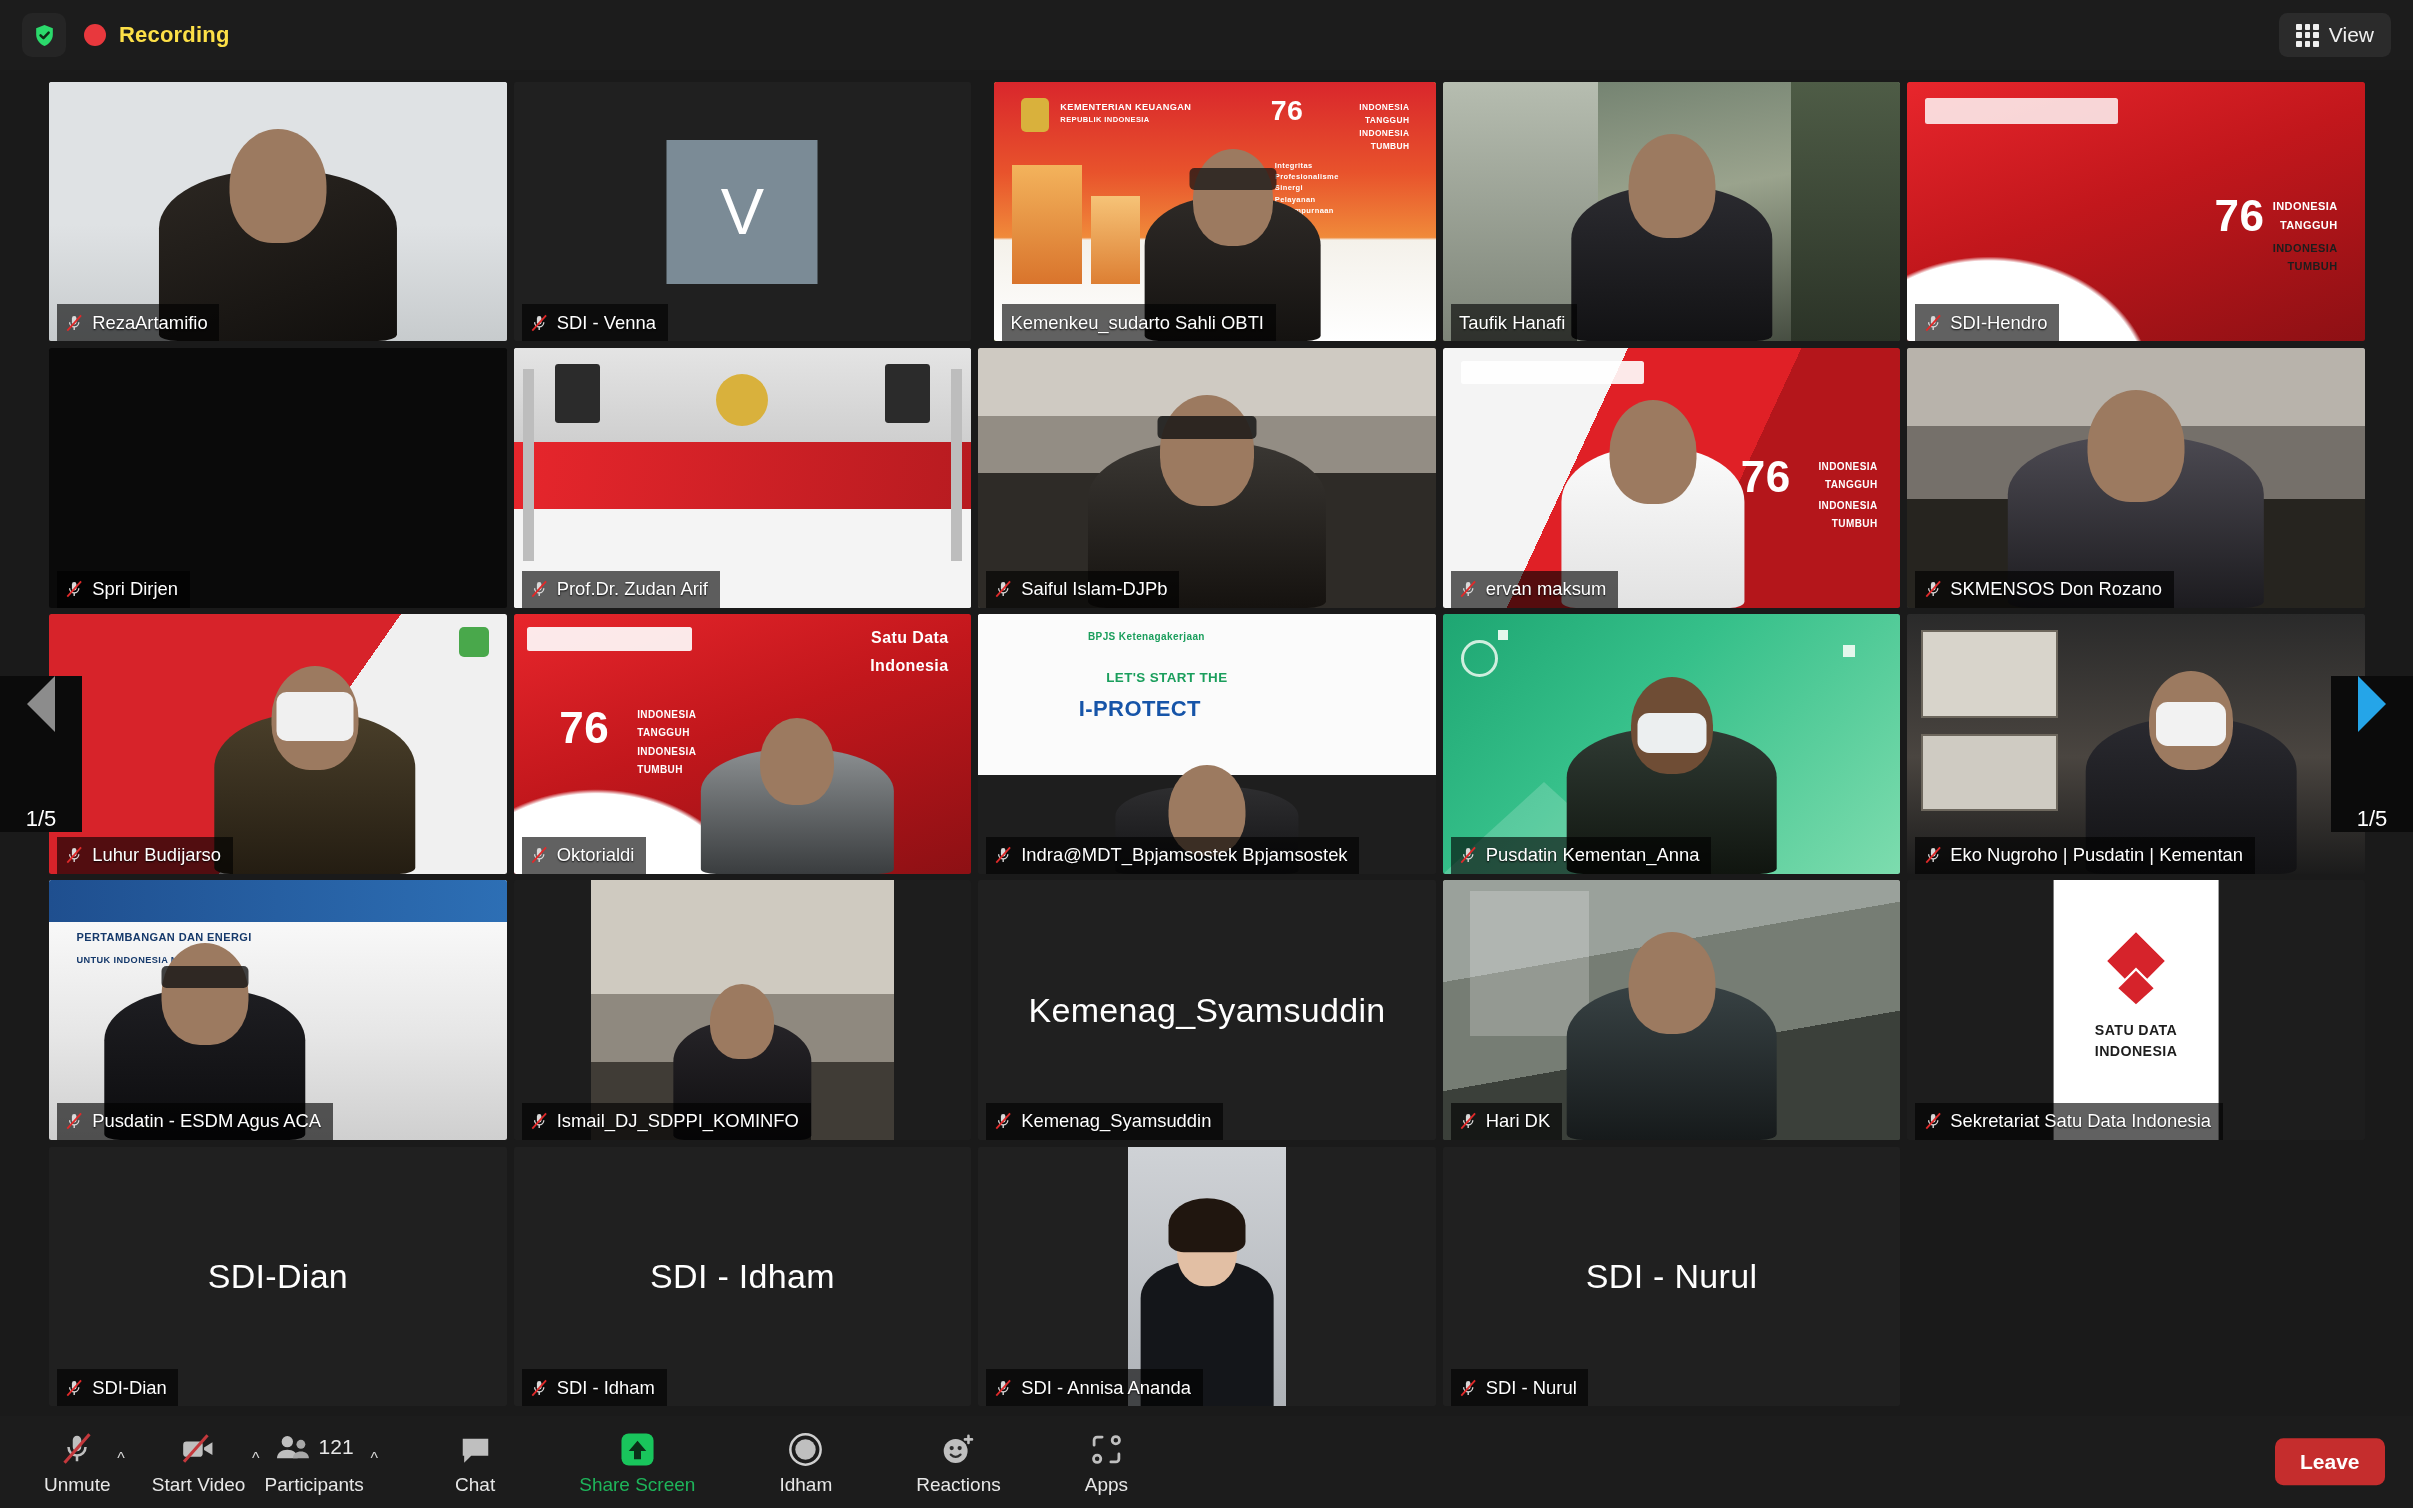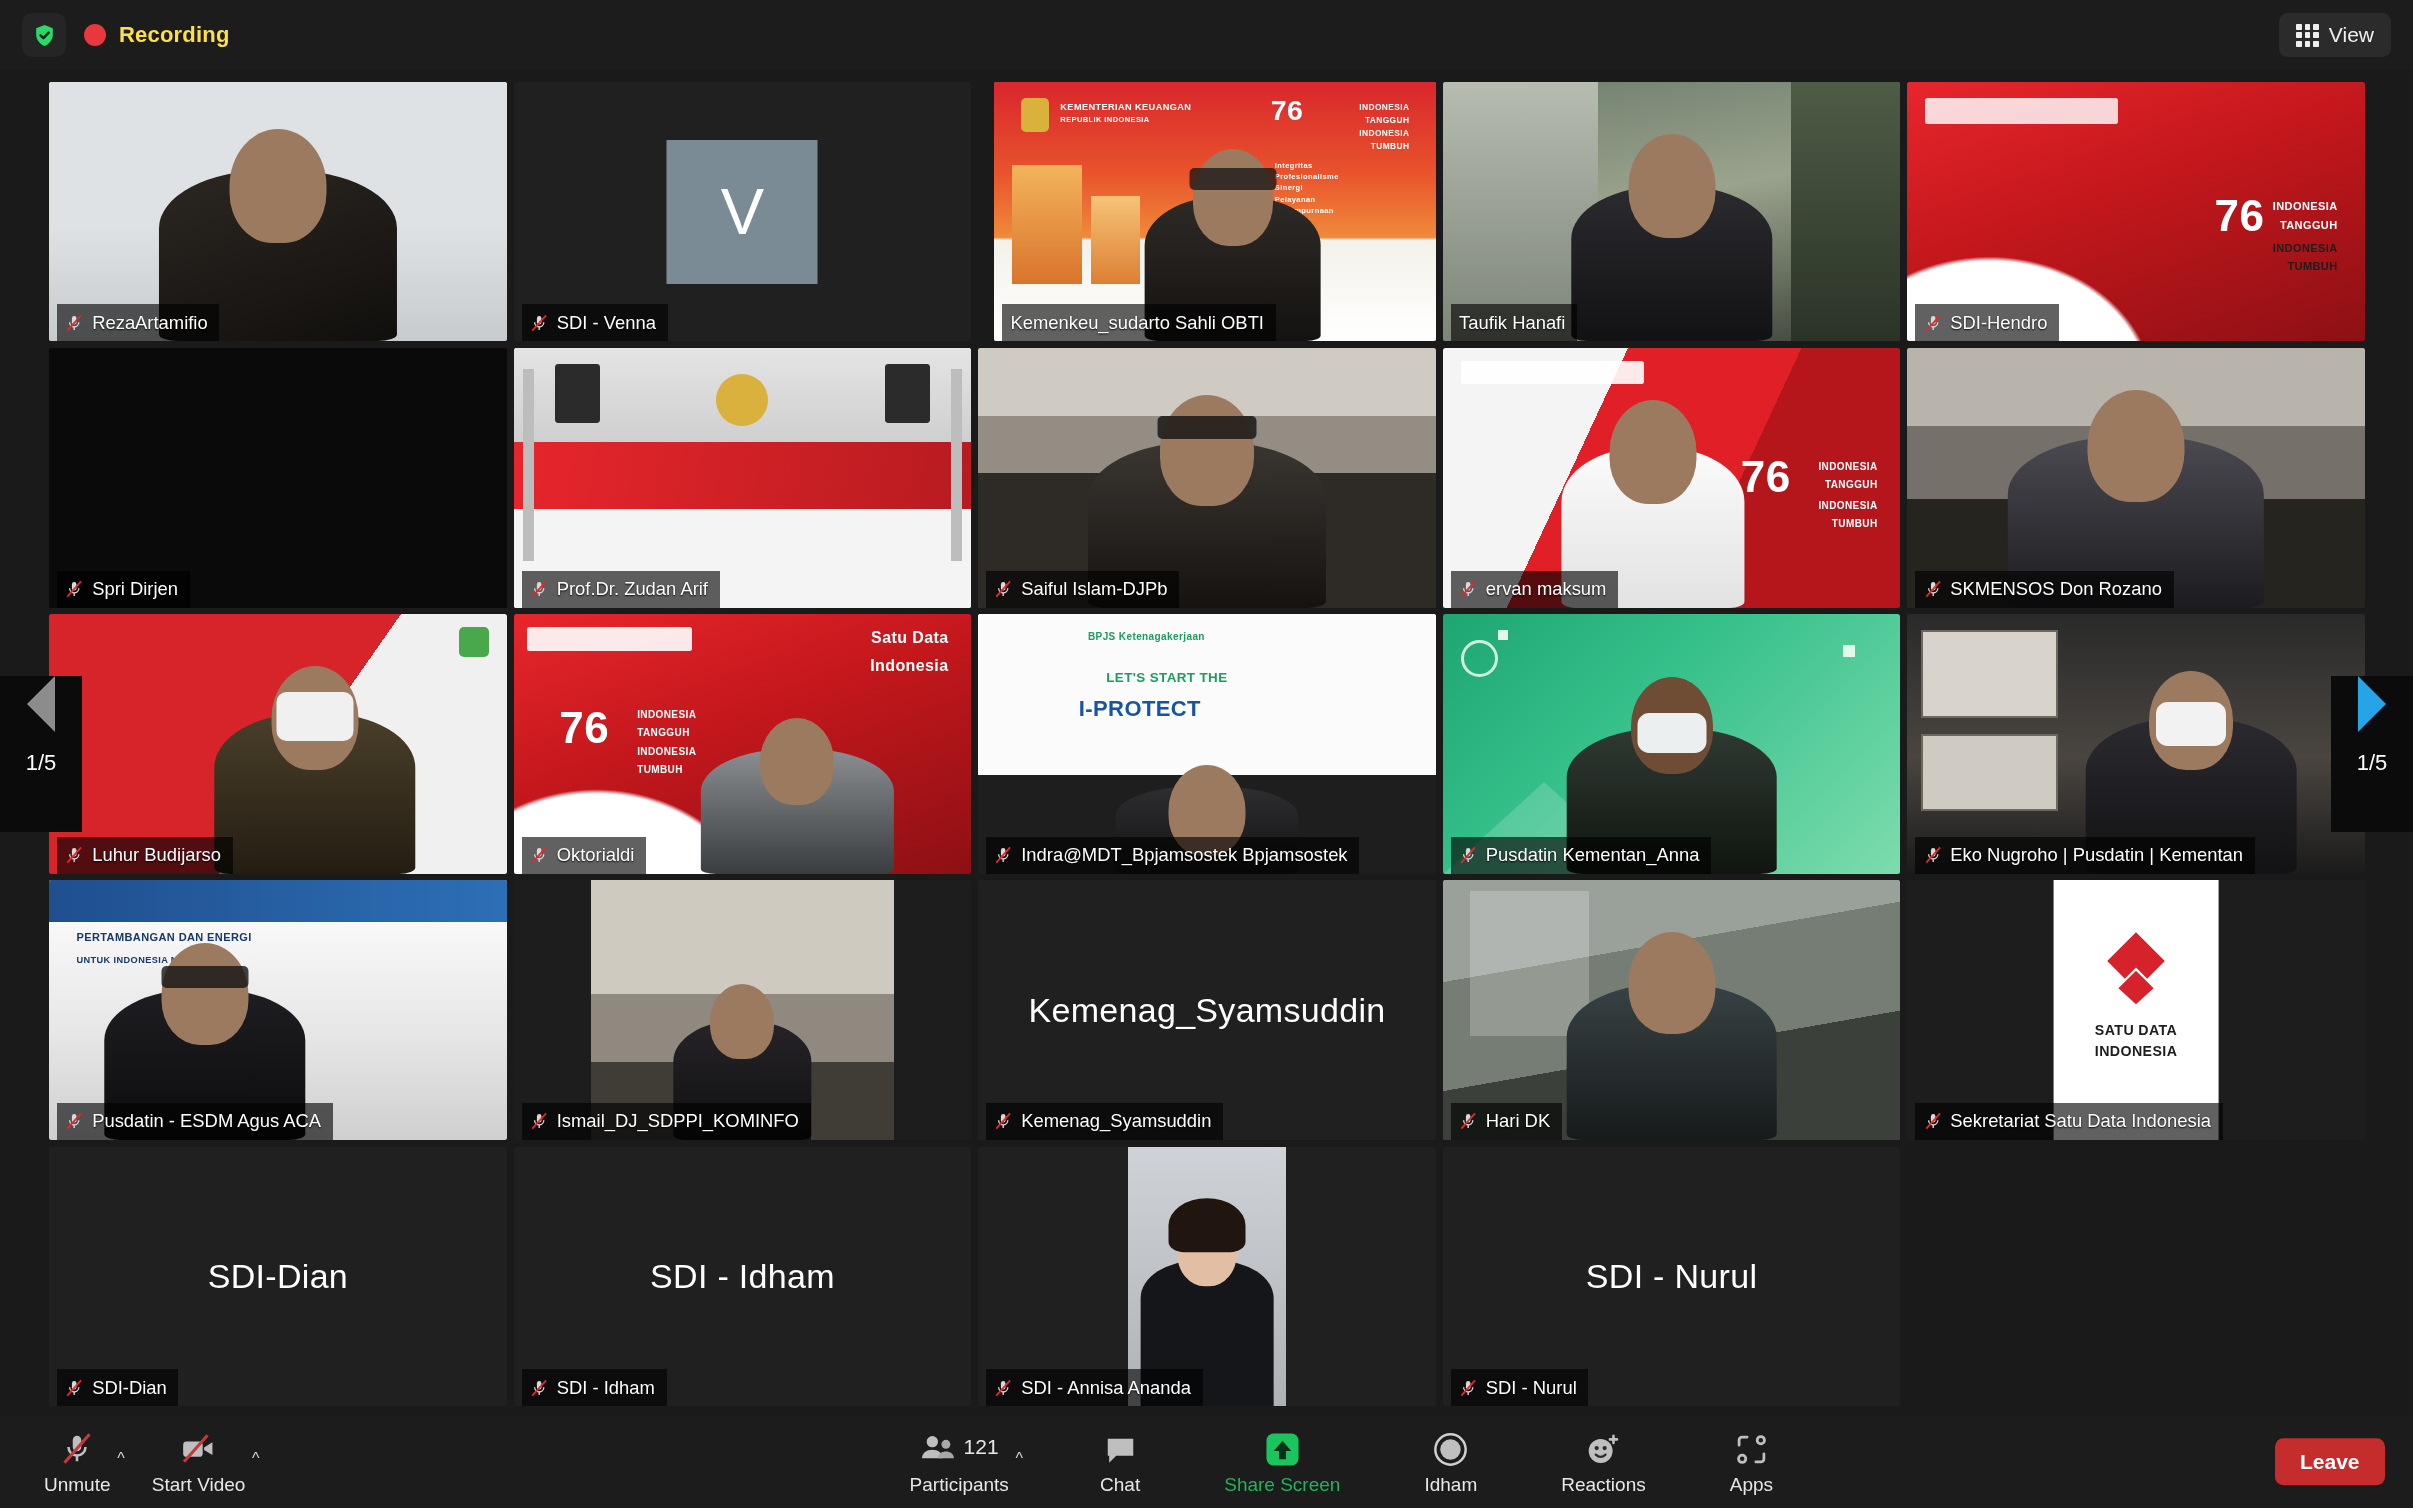--- a/index.html
+++ b/index.html
@@ -127,21 +127,21 @@
     position: absolute; color: #ffffff; font-size: 12.6px; font-weight: bold;
     letter-spacing: 0.4px; line-height: 1.05;
   }
   .wm-dark { color: #1d1d1d; }
   .num76 { font-size: 44px; font-weight: bold; line-height: .9; }
 
   
   .pagenav {
     position: absolute; top: 50%; transform: translateY(-50%);
     width: 82px; height: 156px; background: #0b0b0b;
-    display: flex; flex-direction: column; align-items: center; justify-content: flex-start;
+    display: flex; flex-direction: column; align-items: center; justify-content: space-between;
     cursor: pointer; z-index: 20;
   }
   .pagenav.left { left: 0; }
   .pagenav.right { right: 0; }
   .tri { width: 0; height: 0; }
   .tri.l { border-top: 28.5px solid transparent; border-bottom: 28.5px solid transparent; border-right: 28.5px solid #8c8c8c; }
   .tri.r { border-top: 28.5px solid transparent; border-bottom: 28.5px solid transparent; border-left: 28.5px solid #25a5e8; }
   .pagenum { color: #fff; font-size: 22px; margin-top: 18.4px; }
 
   
@@ -683,21 +683,21 @@
             <path d="M18 11.2 L24 7.6 V16.6 L18 13 Z" fill="#bfbfbf"></path>
             <line x1="3.6" y1="21.5" x2="20.5" y2="2.5" stroke="#c4383c" stroke-width="2.2"></line>
           </svg>
       </span>
       <span class="lbl">Start Video</span>
     </div>
     <div class="caret-wrap">
         <span class="caret">^</span>
       </div>
 
-    <div class="tool" style="margin-left:645px;text-align:right;">
+    <div class="tool" style="text-align:right;">
       <span class="ico" style="align-items:center;">
         <svg width="37" height="28.5" viewBox="0 0 30 22">
             <circle cx="10" cy="6.5" r="4.6" fill="#bfbfbf"></circle>
             <path d="M1.6 20c0-4.6 3.8-7 8.4-7s8.4 2.4 8.4 7z" fill="#bfbfbf"></path>
             <circle cx="21" cy="8.6" r="3.6" fill="#a8a8a8"></circle>
             <path d="M14.5 20c0-3.6 3-5.6 6.5-5.6s6.5 2 6.5 5.6z" fill="#a8a8a8"></path>
           </svg>
         <span class="pcount">121</span>
       </span>
       <span class="lbl">Participants</span>

